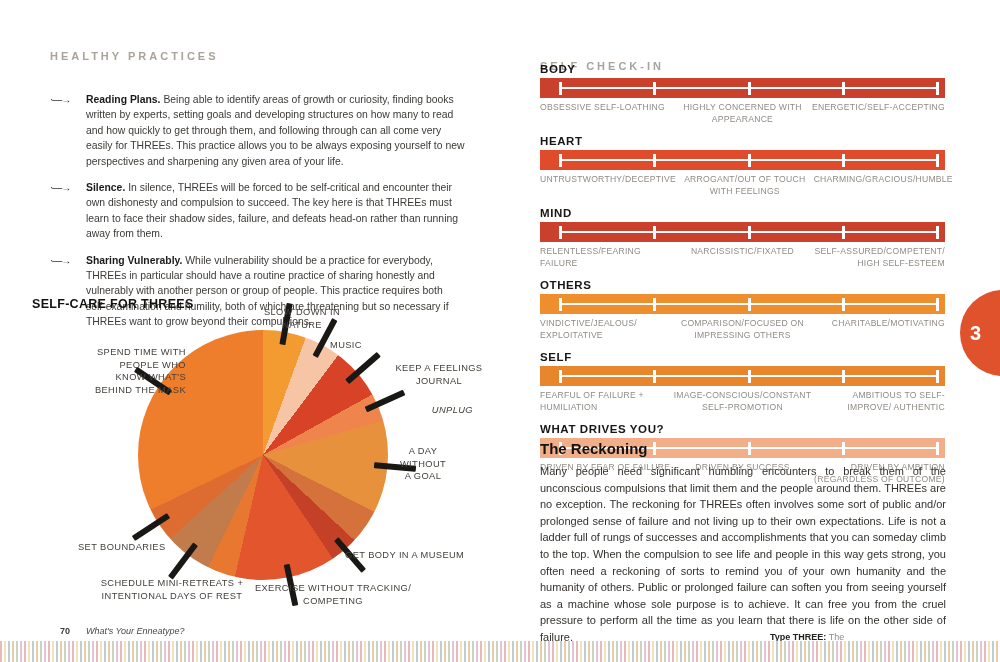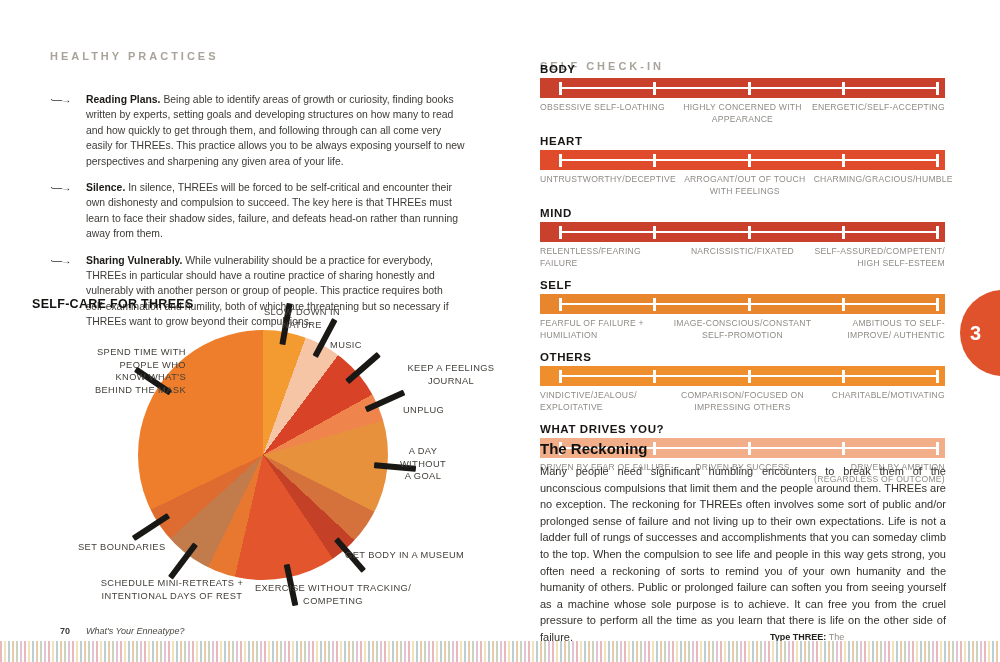--- a/index.html
+++ b/index.html
@@ -104,23 +104,23 @@
 
   <div id="chart-title">SELF-CARE FOR THREES</div>
 
   <div id="pie" style="background: conic-gradient(rgb(243, 154, 49) 0deg, rgb(243, 154, 49) 20deg, rgb(246, 197, 165) 20deg, rgb(246, 197, 165) 37deg, rgb(216, 67, 39) 37deg, rgb(216, 67, 39) 61deg, rgb(239, 133, 76) 61deg, rgb(239, 133, 76) 74deg, rgb(232, 145, 60) 74deg, rgb(232, 145, 60) 117deg, rgb(213, 113, 58) 117deg, rgb(213, 113, 58) 133deg, rgb(196, 65, 39) 133deg, rgb(196, 65, 39) 146deg, rgb(226, 85, 45) 146deg, rgb(226, 85, 45) 193deg, rgb(232, 120, 47) 193deg, rgb(232, 120, 47) 206deg, rgb(194, 123, 75) 206deg, rgb(194, 123, 75) 228deg, rgb(222, 108, 49) 228deg, rgb(222, 108, 49) 244deg, rgb(238, 126, 43) 244deg, rgb(238, 126, 43) 360deg);"></div>
   <div id="pie-annotations">
       <div class="leader" style="left: 283.095px; top: 303.021px; transform: rotate(10deg);"></div>
       <div class="pie-label" style="left: 252px; top: 306px; width: 100px; text-align: center;">SLOW DOWN IN NATURE</div>
       <div class="leader" style="left: 322.44px; top: 316.568px; transform: rotate(28deg);"></div>
       <div class="pie-label" style="left: 330px; top: 339px; width: 60px; text-align: left;">MUSIC</div>
       <div class="leader" style="left: 360.376px; top: 346.744px; transform: rotate(49deg);"></div>
-      <div class="pie-label" style="left: 376px; top: 362px; width: 150px; text-align: center;">KEEP A FEELINGS<br>JOURNAL</div>
+      <div class="pie-label" style="left: 364px; top: 362px; width: 150px; text-align: center;">KEEP A FEELINGS<br>JOURNAL</div>
       <div class="leader" style="left: 381.502px; top: 379.904px; transform: rotate(66deg);"></div>
-      <div class="pie-label" style="left: 403px; top: 404px; width: 70px; text-align: left;">UNPLUG</div>
+      <div class="pie-label" style="left: 403px; top: 404px; width: 70px; text-align: right; font-style: italic;">UNPLUG</div>
       <div class="leader" style="left: 392.494px; top: 445.592px; transform: rotate(95deg);"></div>
       <div class="pie-label" style="left: 385px; top: 445px; width: 76px; text-align: center;">A DAY<br>WITHOUT<br>A GOAL</div>
       <div class="leader" style="left: 347.256px; top: 534.376px; transform: rotate(139deg);"></div>
       <div class="pie-label" style="left: 345px; top: 549px; width: 135px; text-align: left;">GET BODY IN A MUSEUM</div>
       <div class="leader" style="left: 287.652px; top: 564.094px; transform: rotate(168deg);"></div>
       <div class="pie-label" style="left: 235px; top: 582px; width: 196px; text-align: center;">EXERCISE WITHOUT TRACKING/<br>COMPETING</div>
       <div class="leader" style="left: 179.959px; top: 540.219px; transform: rotate(217deg);"></div>
       <div class="pie-label" style="left: 83px; top: 577px; width: 178px; text-align: center;">SCHEDULE MINI-RETREATS +<br>INTENTIONAL DAYS OF REST</div>
       <div class="leader" style="left: 148.457px; top: 506.437px; transform: rotate(237deg);"></div>
       <div class="pie-label" style="left: 78px; top: 541px; width: 110px; text-align: left;">SET BOUNDARIES</div>
@@ -178,49 +178,49 @@
           <div class="scale-tick" style="left: calc(74.75% - 1px);"></div>
           <div class="scale-tick" style="left: calc(98% - 1px);"></div>
         </div>
         <div class="scale-labels">
           <div class="sl-left">RELENTLESS/FEARING FAILURE</div>
           <div class="sl-mid">NARCISSISTIC/FIXATED</div>
           <div class="sl-right">SELF-ASSURED/COMPETENT/ HIGH SELF-ESTEEM</div>
         </div>
       </div>
       <div class="scale-row">
+        <div class="scale-name">OTHERS</div>
+        <div class="scale-bar" style="background: rgb(239, 142, 45);">
+          <div class="scale-line"></div>
+          <div class="scale-tick" style="left: calc(5% - 1px);"></div>
+          <div class="scale-tick" style="left: calc(28.25% - 1px);"></div>
+          <div class="scale-tick" style="left: calc(51.5% - 1px);"></div>
+          <div class="scale-tick" style="left: calc(74.75% - 1px);"></div>
+          <div class="scale-tick" style="left: calc(98% - 1px);"></div>
+        </div>
+        <div class="scale-labels">
+          <div class="sl-left">VINDICTIVE/JEALOUS/ EXPLOITATIVE</div>
+          <div class="sl-mid">COMPARISON/FOCUSED ON IMPRESSING OTHERS</div>
+          <div class="sl-right">CHARITABLE/MOTIVATING</div>
+        </div>
+      </div>
+      <div class="scale-row">
         <div class="scale-name">SELF</div>
         <div class="scale-bar" style="background: rgb(232, 134, 46);">
           <div class="scale-line"></div>
           <div class="scale-tick" style="left: calc(5% - 1px);"></div>
           <div class="scale-tick" style="left: calc(28.25% - 1px);"></div>
           <div class="scale-tick" style="left: calc(51.5% - 1px);"></div>
           <div class="scale-tick" style="left: calc(74.75% - 1px);"></div>
           <div class="scale-tick" style="left: calc(98% - 1px);"></div>
         </div>
         <div class="scale-labels">
           <div class="sl-left">FEARFUL OF FAILURE + HUMILIATION</div>
           <div class="sl-mid">IMAGE-CONSCIOUS/CONSTANT SELF-PROMOTION</div>
           <div class="sl-right">AMBITIOUS TO SELF-IMPROVE/ AUTHENTIC</div>
-        </div>
-      </div>
-      <div class="scale-row">
-        <div class="scale-name">OTHERS</div>
-        <div class="scale-bar" style="background: rgb(239, 142, 45);">
-          <div class="scale-line"></div>
-          <div class="scale-tick" style="left: calc(5% - 1px);"></div>
-          <div class="scale-tick" style="left: calc(28.25% - 1px);"></div>
-          <div class="scale-tick" style="left: calc(51.5% - 1px);"></div>
-          <div class="scale-tick" style="left: calc(74.75% - 1px);"></div>
-          <div class="scale-tick" style="left: calc(98% - 1px);"></div>
-        </div>
-        <div class="scale-labels">
-          <div class="sl-left">VINDICTIVE/JEALOUS/ EXPLOITATIVE</div>
-          <div class="sl-mid">COMPARISON/FOCUSED ON IMPRESSING OTHERS</div>
-          <div class="sl-right">CHARITABLE/MOTIVATING</div>
         </div>
       </div>
       <div class="scale-row">
         <div class="scale-name">WHAT DRIVES YOU?</div>
         <div class="scale-bar" style="background: rgb(242, 173, 137);">
           <div class="scale-line"></div>
           <div class="scale-tick" style="left: calc(5% - 1px);"></div>
           <div class="scale-tick" style="left: calc(28.25% - 1px);"></div>
           <div class="scale-tick" style="left: calc(51.5% - 1px);"></div>
           <div class="scale-tick" style="left: calc(74.75% - 1px);"></div>

